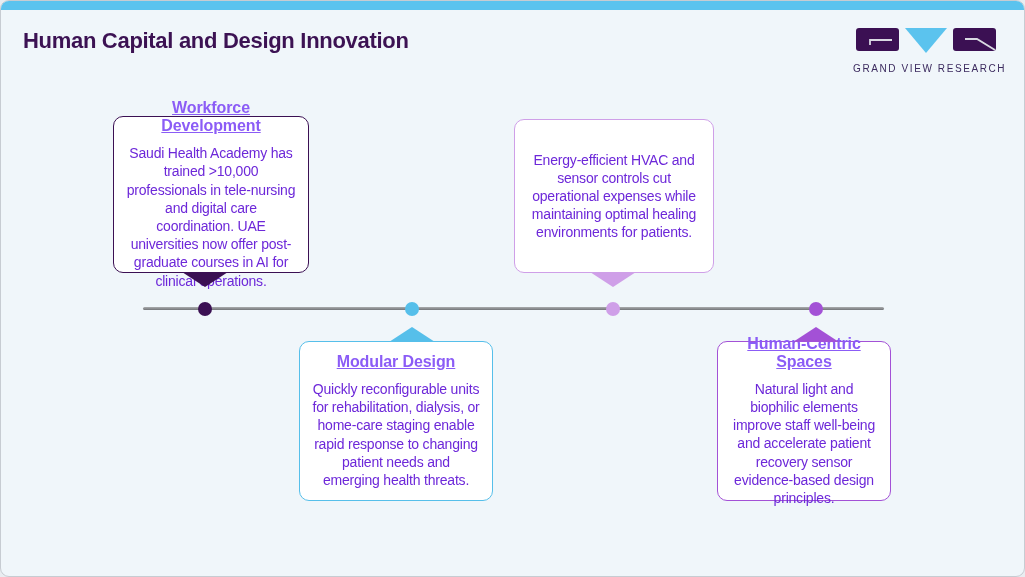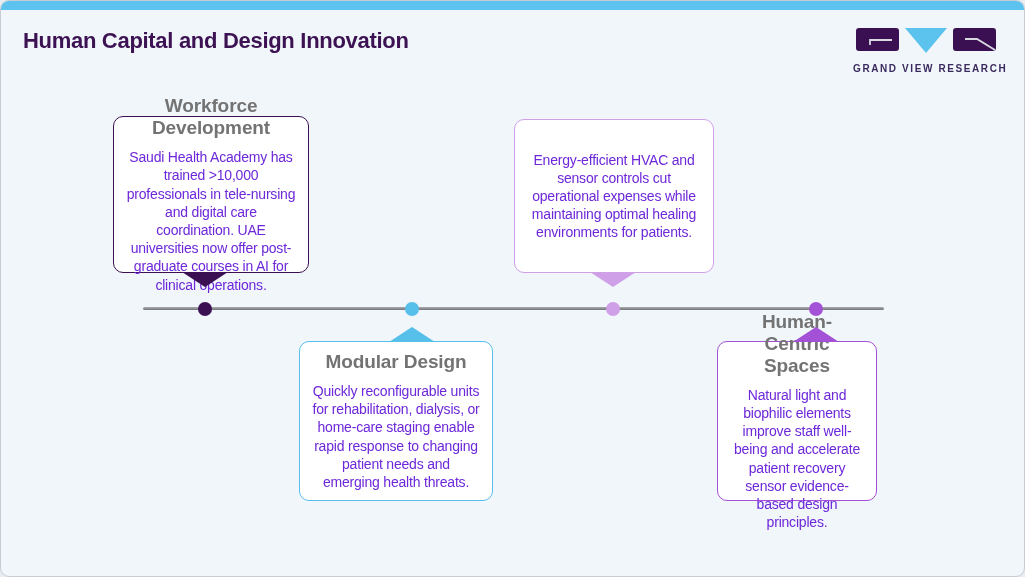--- a/index.html
+++ b/index.html
@@ -7,56 +7,56 @@
     position:relative;width:1025px;height:577px;box-sizing:border-box;
     background:#f0f6fa;border:1px solid #c7ccd2;border-radius:9px;overflow:hidden;
   }
   .top-bar{position:absolute;top:0;left:0;right:0;height:9px;background:#5bc3ee;}
   .page-title{
     position:absolute;left:22px;top:27px;font-size:22px;font-weight:bold;
     color:#3c1253;letter-spacing:-0.3px;
   }
   .brand{position:absolute;left:852px;top:26px;width:148px;text-align:center;}
   .brand-name{
-    margin-top:5px;font-size:10px;font-weight:bold;color:#3b2a5e;
+    margin-top:5px;font-size:10px;font-weight:normal;color:#3b2a5e;
     letter-spacing:1.6px;white-space:nowrap;
   }
   
   .timeline-line{
     position:absolute;left:142px;top:306px;width:741px;height:3px;border-radius:2px;
     background:linear-gradient(180deg,#aaacae 0%,#737578 100%);
   }
   .group{position:absolute;}
   .g1{--accent:#3b1053;}
   .g2{--accent:#56bfea;}
   .g3{--accent:#cf9fe8;}
   .g4{--accent:#a351d6;}
   .card{
     position:absolute;box-sizing:border-box;background:#ffffff;
     border:1.5px solid var(--accent);border-radius:10px;
     display:flex;flex-direction:column;justify-content:center;
     padding:10px 12px;text-align:center;
   }
-  .card-title{font-size:19px;font-weight:bold;color:#737373;letter-spacing:-0.1px;margin-bottom:9px;}
+  .card-title{font-size:16px;font-weight:bold;color:#8b5cf6;letter-spacing:-0.1px;margin-bottom:9px;text-decoration:underline;}
   .card-body{font-size:14px;color:#6d28d9;line-height:1.3;letter-spacing:-0.2px;}
   .tri{position:absolute;width:0;height:0;border-left:23px solid transparent;border-right:23px solid transparent;}
   .tri-down{border-top:15px solid var(--accent);}
   .tri-up{border-bottom:15px solid var(--accent);}
   .dot{position:absolute;width:14px;height:14px;border-radius:50%;background:var(--accent);top:301px;}
   
   .g1 .card{left:112px;top:115px;width:196px;height:157px;}
   .g1 .tri{left:181px;top:271px;}
   .g1 .dot{left:197px;}
   .g2 .card{left:298px;top:340px;width:194px;height:160px;}
   .g2 .tri{left:388px;top:326px;}
   .g2 .dot{left:404px;}
   .g3 .card{left:513px;top:118px;width:200px;height:154px;}
   .g3 .tri{left:589px;top:271px;}
   .g3 .dot{left:605px;}
-  .g4 .card{left:716px;top:340px;width:160px;height:160px;}
+  .g4 .card{left:716px;top:340px;width:174px;height:160px;}
   .g4 .tri{left:792px;top:326px;}
   .g4 .dot{left:808px;}
 </style>
 </head>
 <body>
 
 <div class="canvas">
   <div class="top-bar"></div>
 
   <div class="page-title">Human Capital and Design Innovation</div>

